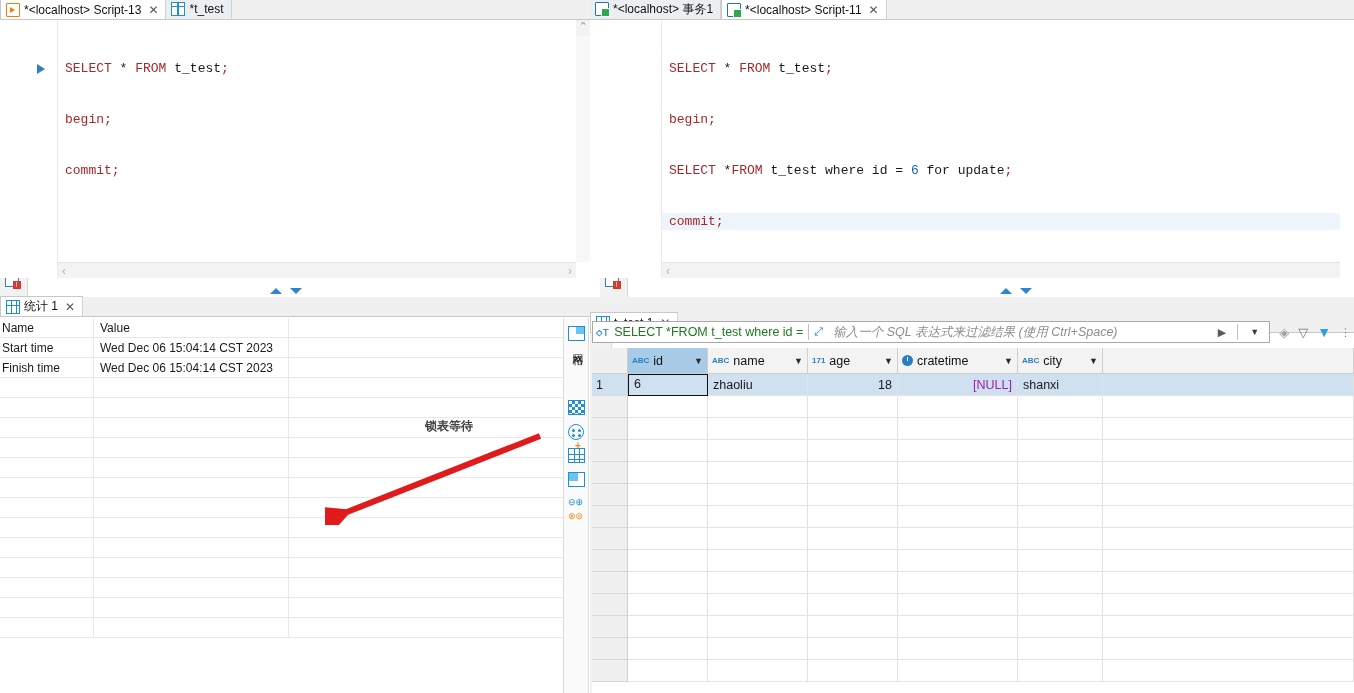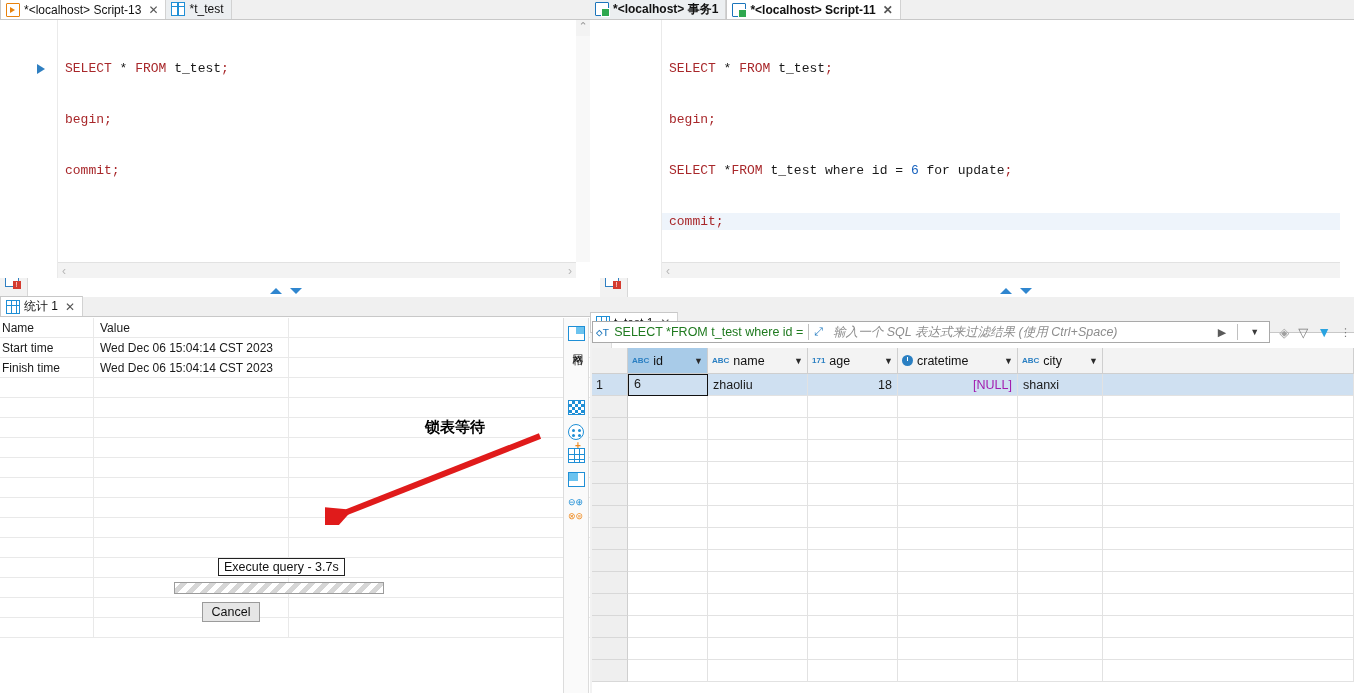--- a/index.html
+++ b/index.html
@@ -119,21 +119,21 @@
     width:210px; height:12px; margin-top:6px; margin-left:-44px;
     border:1px solid #9b9b9b; background:#dcdcdc;
     background-image: repeating-linear-gradient(-45deg, #ffffff 0 5px, #d6d6d6 5px 10px);
   }
   .cancel-btn {
     margin-top:8px; margin-left:-8px; display:inline-block;
     border:1px solid #9b9b9b; background:#e6e6e6; padding:2px 9px; font-size:12.5px; color:#111;
   }
 
   
-  .anno-text { position:absolute; left:425px; top:418px; color:#000000; font-size:15px; font-weight:bold; }
+  .anno-text { position:absolute; left:425px; top:418px; color:#404040; font-size:12px; font-weight:bold; }
   .anno-arrow { position:absolute; left:325px; top:430px; width:220px; height:95px; pointer-events:none;}
 
   
   .rail-a { position:absolute; left:563px; top:318px; width:26px; bottom:0; background:#fafafa; border-left:1px solid #dcdcdc; border-right:1px solid #dcdcdc;}
   .rail-b { position:absolute; left:590px; top:318px; width:22px; bottom:0; background:#f2f2f2; border-right:1px solid #dcdcdc;}
   .rail-item { position:absolute; left:4px; width:18px; height:18px; }
   .vlabel { writing-mode: vertical-rl; font-size:11px; color:#1a1a1a; letter-spacing:0px; }
 
   .sq-pane{width:17px;height:15px;background:#fff;border:1.6px solid #1f8fd6;position:relative;}
   .sq-pane .fill{position:absolute;right:0;top:0;width:8px;height:7px;background:#6cc3ef;}
@@ -266,21 +266,21 @@
       <span>‹</span>
       <span>›</span>
     </div>
   </div>
 
   <div class="split-arrows" style="left:270px; top:286px;">
     <span class="sa-up"></span>
     <span class="sa-dn"></span>
   </div>
 
-  <div class="tabstrip" style="left:590px; width:764px;font-weight:bold;">
+  <div class="tabstrip" style="left:590px; width:764px;">
     <div class="tab">
       <span class="tab-ico ico-conn"></span>
       <span>*&lt;localhost&gt; 事务1</span>
     </div>
     <div class="tab active">
       <span class="tab-ico ico-conn"></span>
       <span>*&lt;localhost&gt; Script-11</span>
       <span class="close">✕</span>
     </div>
   </div>
@@ -443,27 +443,20 @@
   <div class="anno-text">锁表等待</div>
   <svg class="anno-arrow" viewBox="0 0 220 95">
     <defs>
         <marker id="ah" markerWidth="7" markerHeight="7" refX="1" refY="3.5" orient="auto">
       <polygon points="0 3.5, 7 0, 7 7" fill="#e01b1b"></polygon>
         </marker>
       </defs>
     <line x1="215" y1="6" x2="22" y2="82" stroke="#e01b1b" stroke-width="6" marker-end="url(#ah)"></line>
   </svg>
 
-  <div class="progress-wrap">
-    <div class="progress-label">Execute query - 3.7s</div>
-    <div class="progress-bar"></div>
-    <div style="text-align:center;width:122px;margin-left:-44px;">
-      <div class="cancel-btn">Cancel</div>
-    </div>
-  </div>
 
   <div class="rail-a">
     <div class="rail-item" style="top:8px;">
         <div class="sq-pane">
           <i class="fill"></i>
         </div>
       </div>
     <div class="vlabel" style="position:absolute;left:6px;top:28px;">网格</div>
     <div class="rail-item" style="top:82px;">
         <div class="checker"></div>

